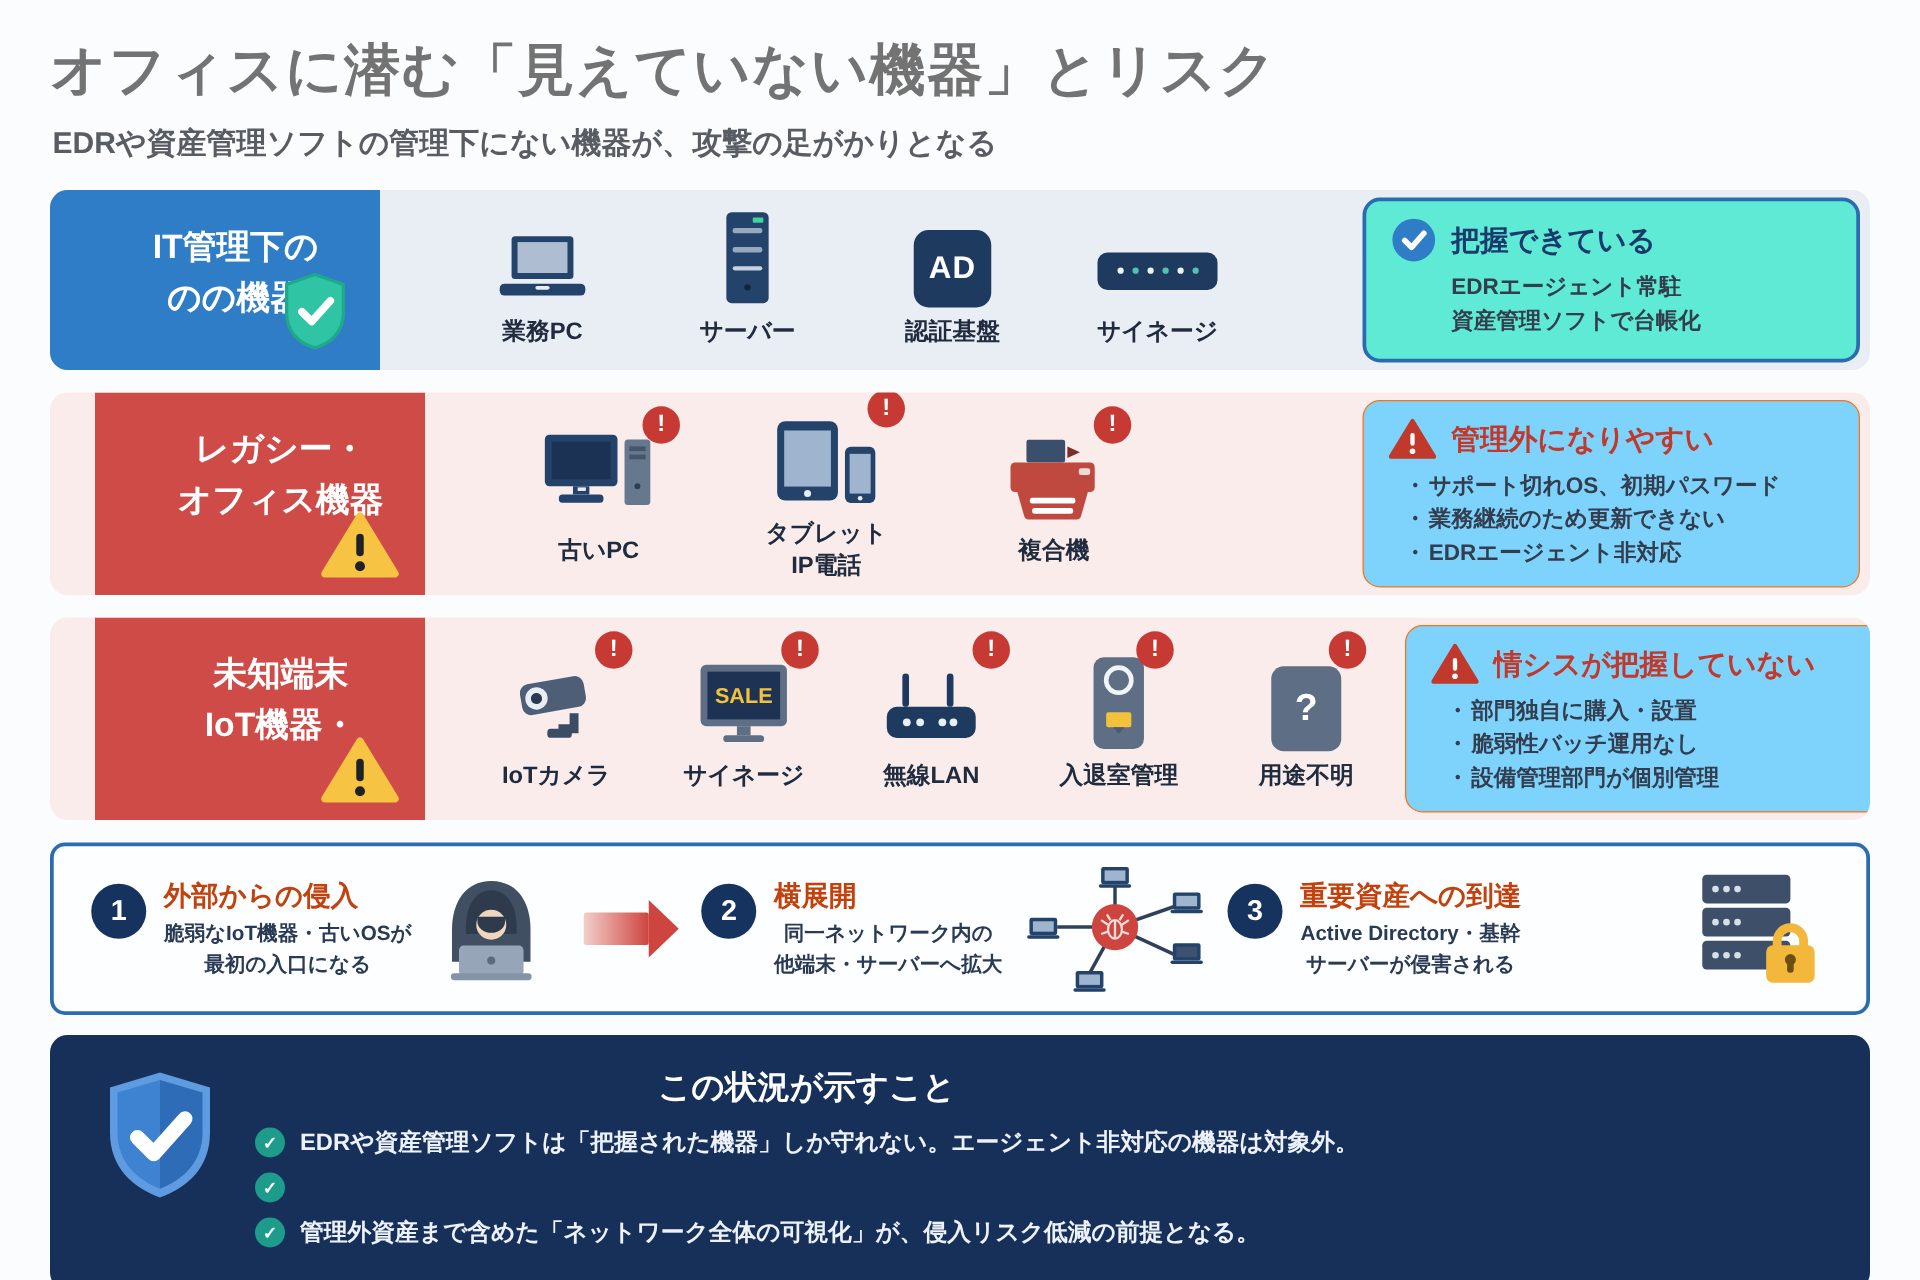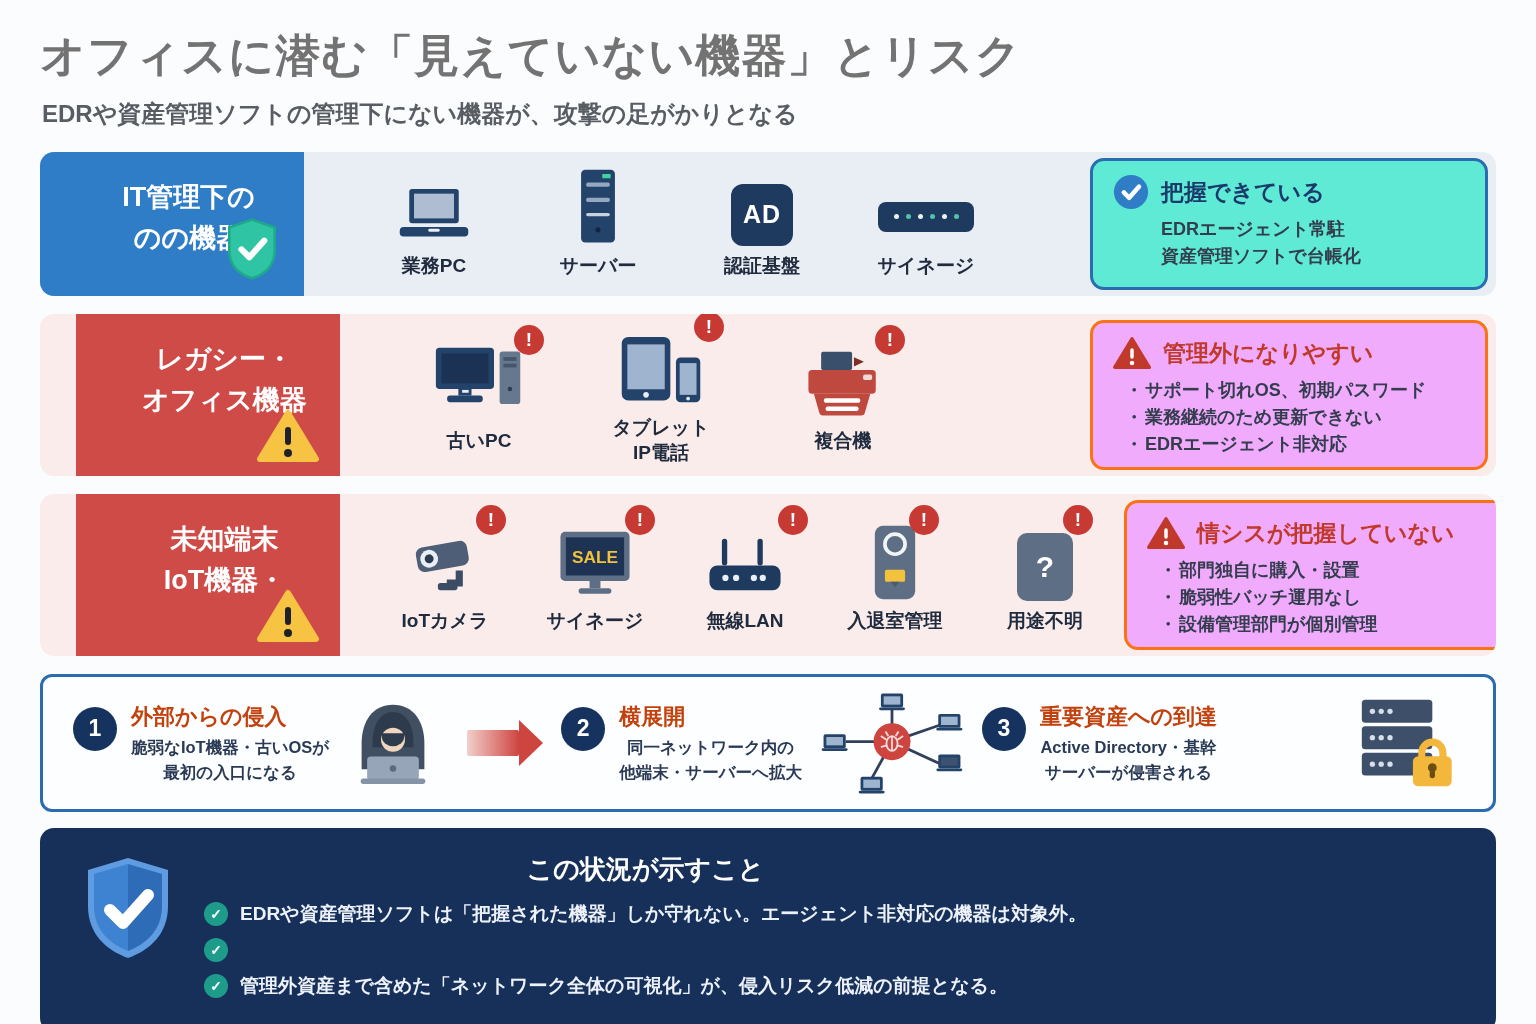--- a/index.html
+++ b/index.html
@@ -40,21 +40,21 @@
             display:flex; align-items:center; justify-content:center; gap:7px; margin-bottom:14px; }
   .switch-box i { width:5px; height:5px; border-radius:50%; display:block; }
   .switch-box i:nth-child(odd) { background:#EAF4F1; }
   .switch-box i:nth-child(even) { background:#52C3AE; }
   .unknown-box { width:56px; height:68px; border-radius:10px; background:#5E6F85; color:#fff;
             display:flex; align-items:center; justify-content:center; font-size:30px; font-weight:800; }
 
   
   .info-box { flex:none; width:398px; margin:6px 8px 6px 4px; border-radius:14px; padding:13px 20px; }
   .managed .info-box { background:#5eead4; border:3px solid #2B6CB0; }
-  .legacy .info-box, .iot .info-box { background:#f0abfc; border:3px solid #f97316; }
+  .legacy .info-box, .iot .info-box { background:#7dd3fc; border:1px solid #f97316; }
   .info-title { display:flex; align-items:center; gap:12px; font-size:23px; font-weight:800; }
   .managed .info-title { color:#1A3A6B; }
   .legacy .info-title, .iot .info-title { color:#C0392B; }
   .info-items { margin-top:6px; font-size:18px; font-weight:600; color:#333D4D; line-height:1.5; }
   .managed .info-items { padding-left:48px; }
   .legacy .info-items, .iot .info-items { padding-left:12px; }
   .legacy .info-items div::before, .iot .info-items div::before { content:"・"; margin-right:2px; color:#333D4D; }
 
   
   .flow { display:flex; align-items:center; border:3px solid #2B6CB0; background:#FDFEFF;

